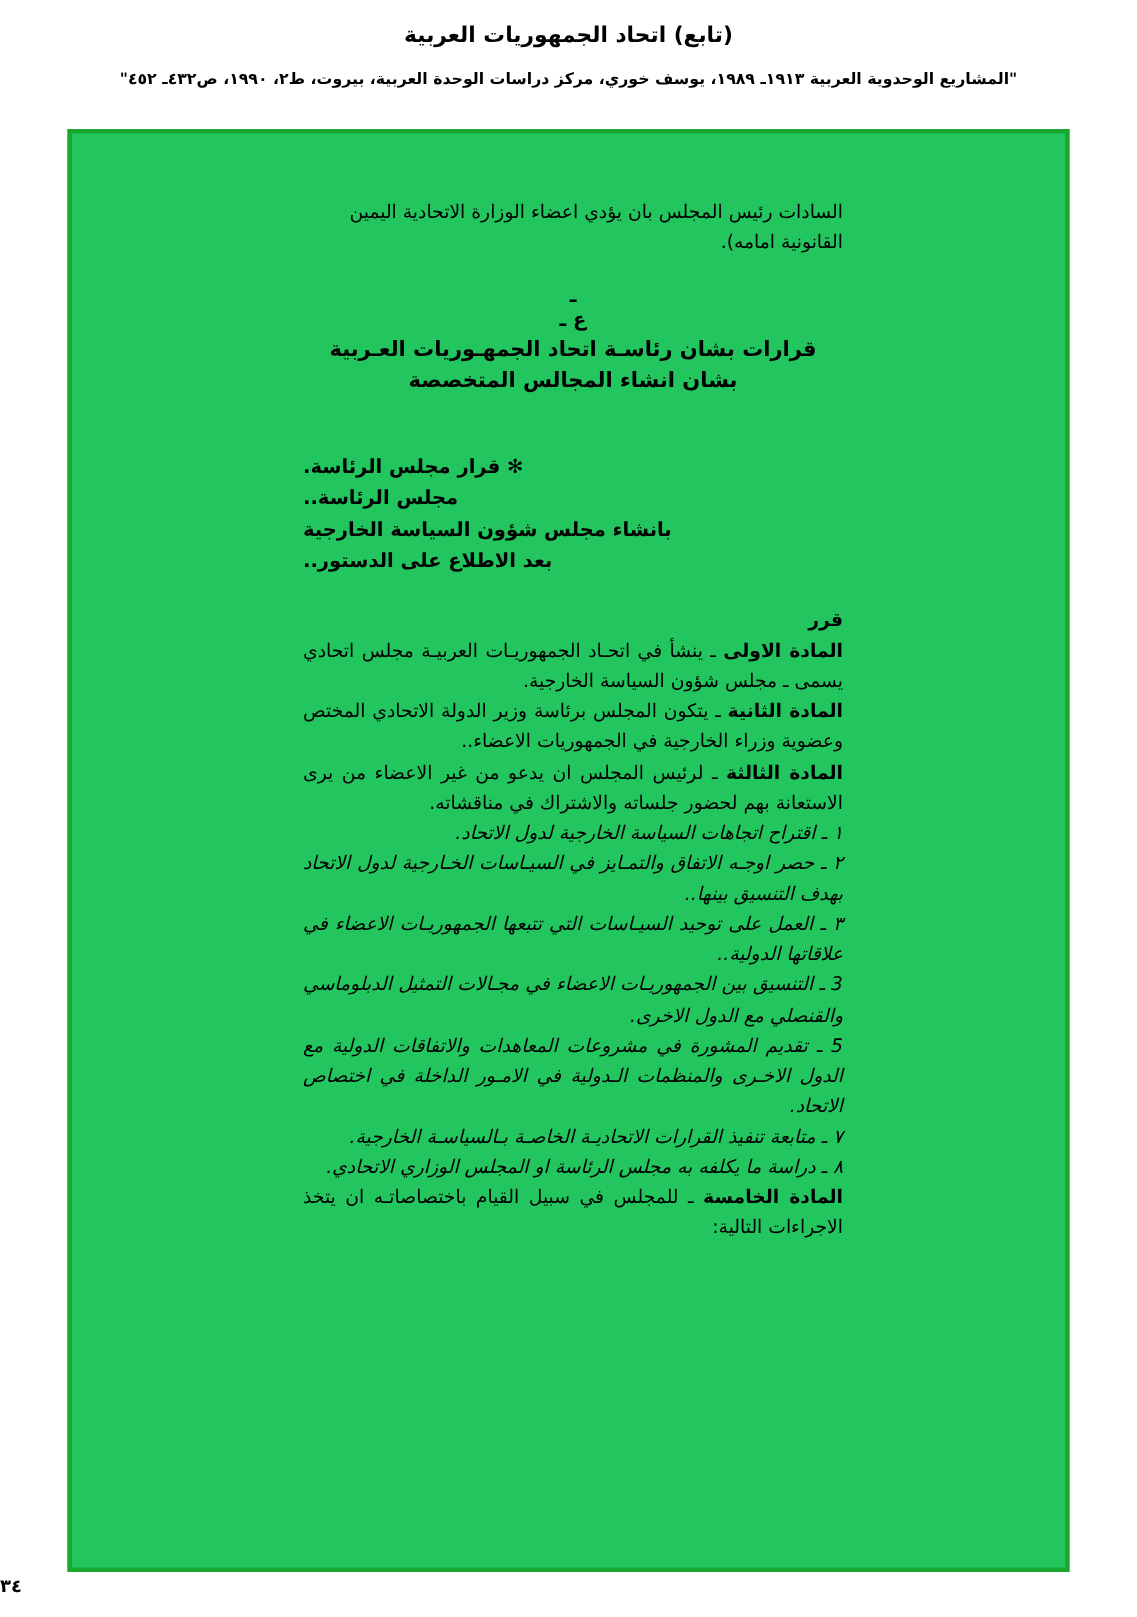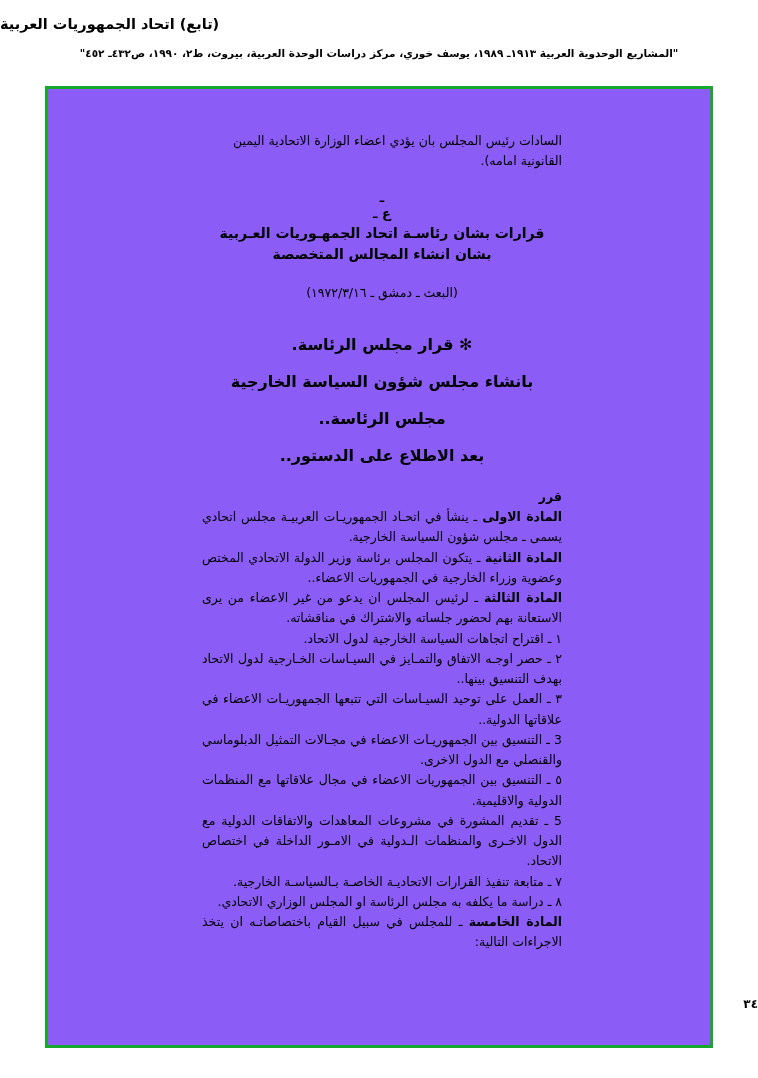--- a/index.html
+++ b/index.html
@@ -16,21 +16,21 @@
   }
   .page {
     position: absolute;
     inset: 0;
   }
   .header-title {
     position: absolute;
     top: 16px;
     left: 0;
     right: 0;
-    text-align: left;
+    text-align: center;
     font-size: 14.5px;
     font-weight: bold;
     letter-spacing: 0;
   }
   .header-source {
     position: absolute;
     top: 47px;
     left: 0;
     right: 0;
     text-align: center;
@@ -38,21 +38,21 @@
     font-weight: bold;
   }
   .frame {
     position: absolute;
     top: 86px;
     left: 45px;
     width: 668px;
     height: 962px;
     border: 3px solid #19a82e;
     box-sizing: border-box;
-    background: #8b5cf6;
+    background: #22c55e;
   }
   .content {
     position: absolute;
     top: 42px;
     right: 148px;
     width: 360px;
     font-size: 12.5px;
     line-height: 1.62;
     text-align: right;
   }
@@ -72,44 +72,44 @@
     font-size: 13px;
     line-height: 1.3;
   }
   .src-line {
     text-align: center;
     font-size: 12.5px;
     line-height: 1.6;
   }
   .decision-head {
     font-weight: bold;
-    font-size: 16px;
+    font-size: 13px;
     line-height: 1.62;
-    text-align: center;
-    margin-top: 11px;
+    text-align: left;
   }
   .qarrar {
     font-weight: bold;
     font-size: 12.5px;
   }
   .art {
     text-align: justify;
     text-align-last: right;
   }
   .art b { font-weight: bold; }
   .item {
     text-align: justify;
     text-align-last: right;
+    font-style: italic;
   }
   .page-number {
     position: absolute;
-    top: 997px;
+    top: 1050px;
     left: 0;
     right: 0;
-    text-align: right;
+    text-align: left;
     font-size: 12px;
     font-weight: bold;
   }
 </style>
 </head>
 <body>
 
 <div class="page">
 
   <div class="header-title">(تابع) اتحاد الجمهوريات العربية</div>
@@ -123,45 +123,43 @@
       <div class="gap-md"></div>
 
       <div class="dash-line">ـ</div>
       <div class="dash-line">ع ـ</div>
 
       <div class="title-block">قرارات بشان رئاسـة اتحاد الجمهـوريات العـربية</div>
       <div class="title-block">بشان انشاء المجالس المتخصصة</div>
 
       <div class="gap-md"></div>
 
-      <div class="src-line">(البعث ـ دمشق ـ ١٩٧٢/٣/١٦)</div>
 
       <div class="gap-md"></div>
 
       <div class="decision-head">✻ قرار مجلس الرئاسة.</div>
+      <div class="decision-head">مجلس الرئاسة..</div>
       <div class="decision-head">بانشاء مجلس شؤون السياسة الخارجية</div>
-      <div class="decision-head">مجلس الرئاسة..</div>
       <div class="decision-head">بعد الاطلاع على الدستور..</div>
 
       <div class="gap-md"></div>
 
       <div class="qarrar">قرر</div>
 
       <div class="art"><b>المادة الاولى</b><span> ـ ينشأ في اتحـاد الجمهوريـات العربيـة مجلس اتحادي يسمى ـ مجلس شؤون السياسة الخارجية.</span></div>
 
       <div class="art"><b>المادة الثانية</b><span> ـ يتكون المجلس برئاسة وزير الدولة الاتحادي المختص وعضوية وزراء الخارجية في الجمهوريات الاعضاء..</span></div>
 
       <div class="art"><b>المادة الثالثة</b><span> ـ لرئيس المجلس ان يدعو من غير الاعضاء من يرى الاستعانة بهم لحضور جلساته والاشتراك في مناقشاته.</span></div>
 
 
       <div class="item">١ ـ اقتراح اتجاهات السياسة الخارجية لدول الاتحاد.</div>
       <div class="item">٢ ـ حصر اوجـه الاتفاق والتمـايز في السيـاسات الخـارجية لدول الاتحاد بهدف التنسيق بينها..</div>
       <div class="item">٣ ـ العمل على توحيد السيـاسات التي تتبعها الجمهوريـات الاعضاء في علاقاتها الدولية..</div>
       <div class="item">3 ـ التنسيق بين الجمهوريـات الاعضاء في مجـالات التمثيل الدبلوماسي والقنصلي مع الدول الاخرى.</div>
-      <div class="item">٥ ـ التنسيق بين الجمهوريات الاعضاء في مجال علاقاتها مع المنظمات الدولية والاقليمية.</div>
       <div class="item">5 ـ تقديم المشورة في مشروعات المعاهدات والاتفاقات الدولية مع الدول الاخـرى والمنظمات الـدولية في الامـور الداخلة في اختصاص الاتحاد.</div>
       <div class="item">٧ ـ متابعة تنفيذ القرارات الاتحاديـة الخاصـة بـالسياسـة الخارجية.</div>
       <div class="item">٨ ـ دراسة ما يكلفه به مجلس الرئاسة او المجلس الوزاري الاتحادي.</div>
 
       <div class="art"><b>المادة الخامسة</b><span> ـ للمجلس في سبيل القيام باختصاصاتـه ان يتخذ الاجراءات التالية:</span></div>
 
     </div>
   </div>
 
   <div class="page-number">٣٤</div>

